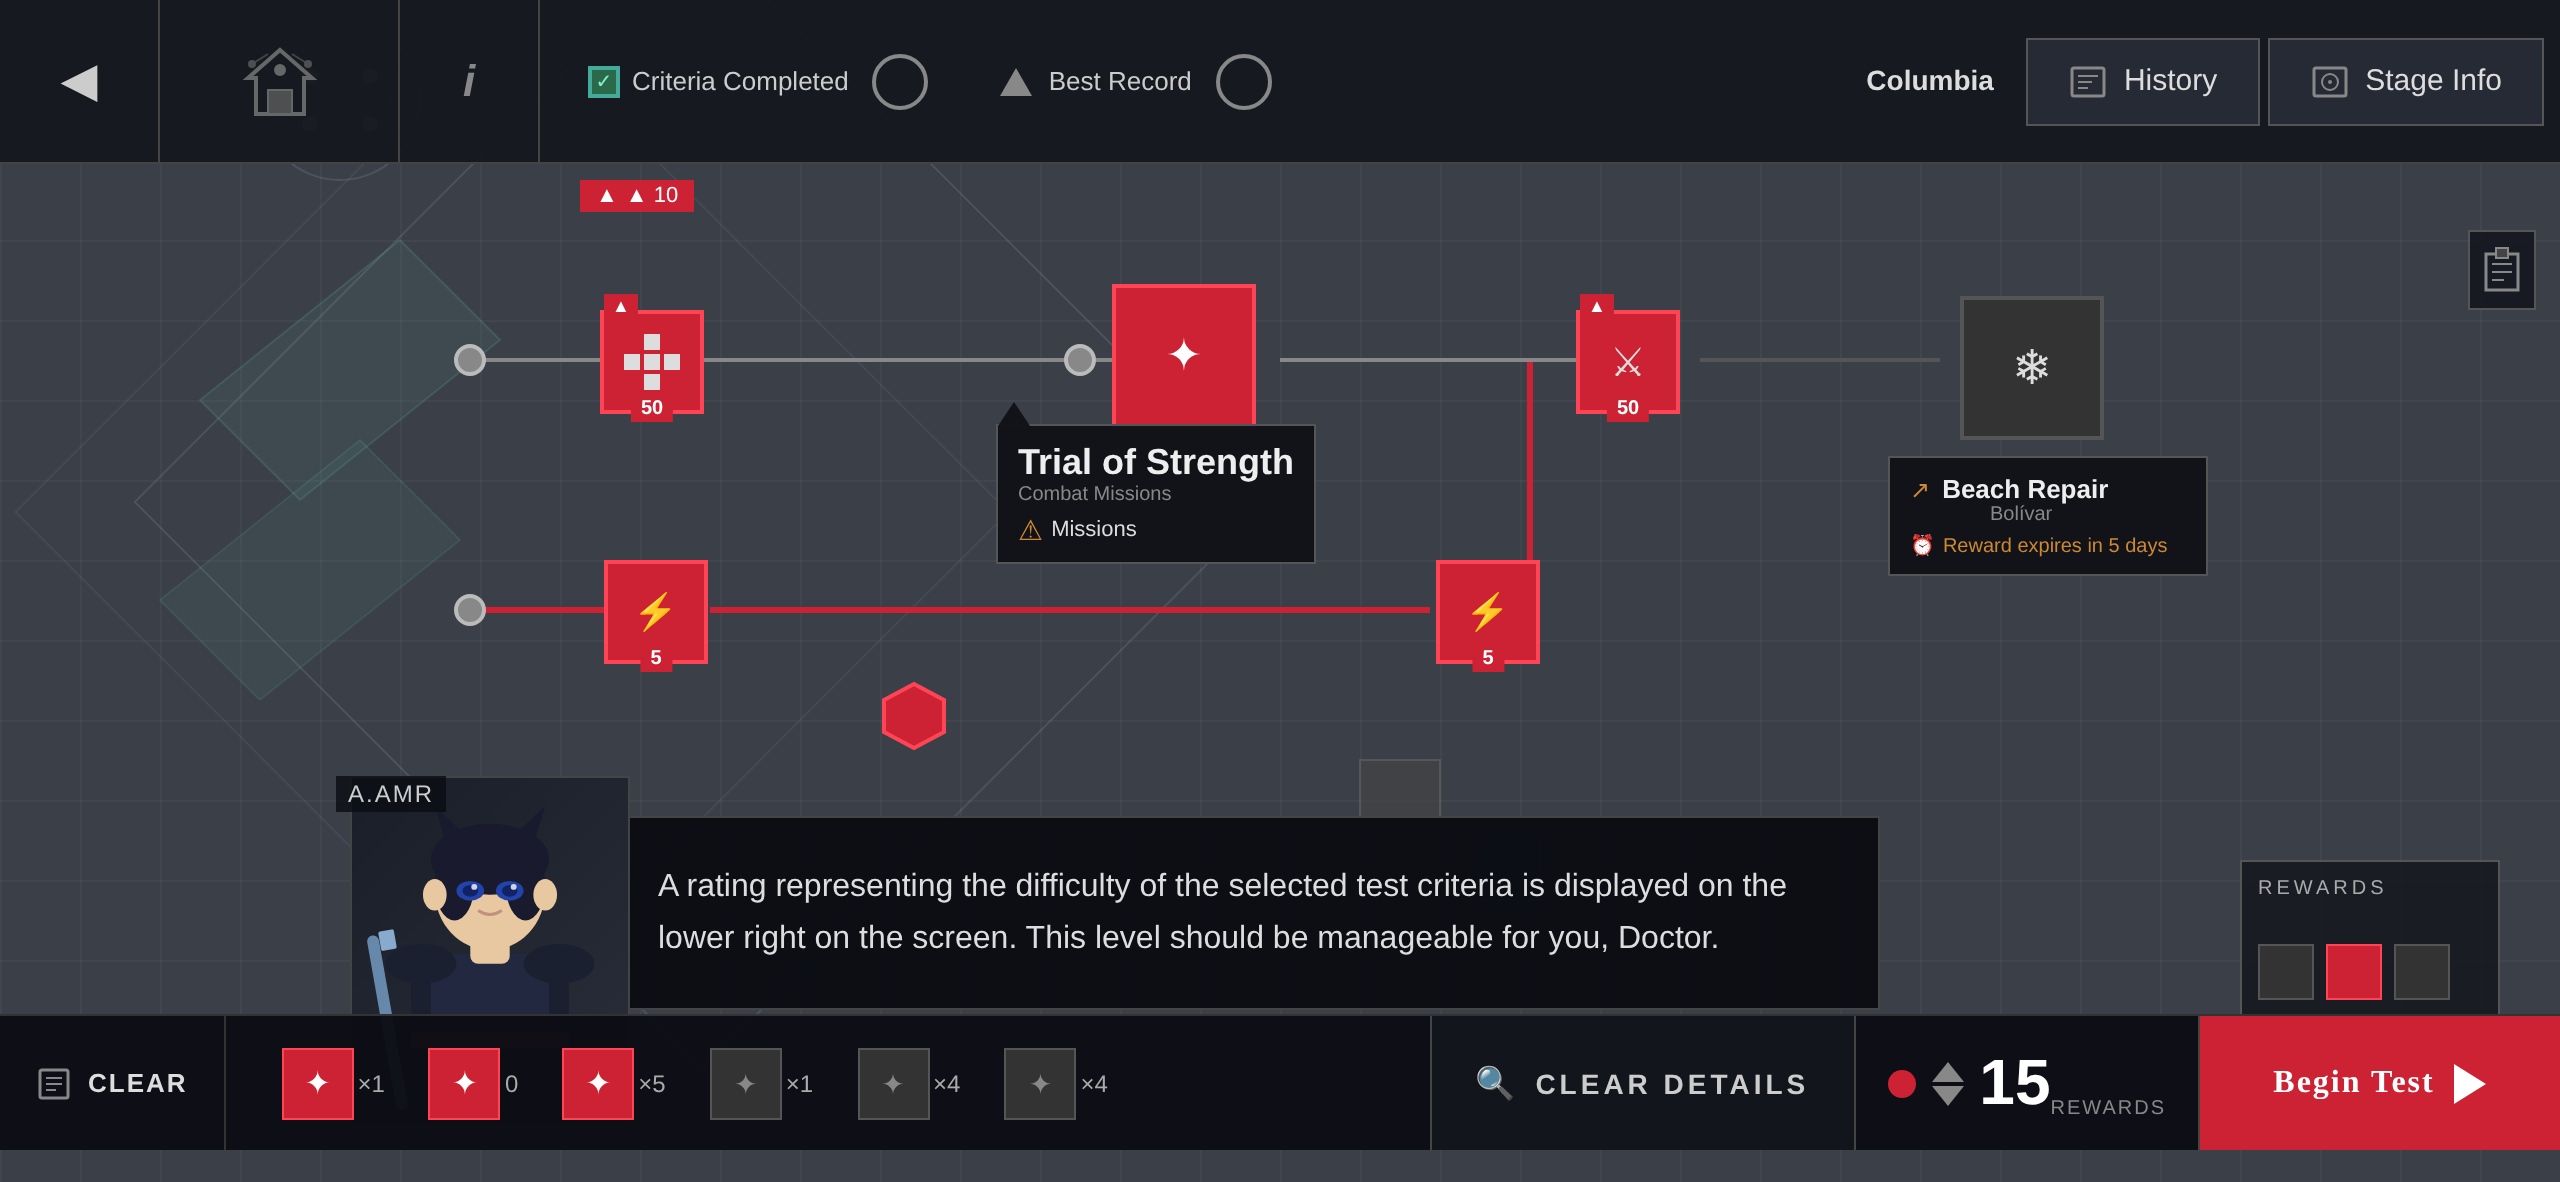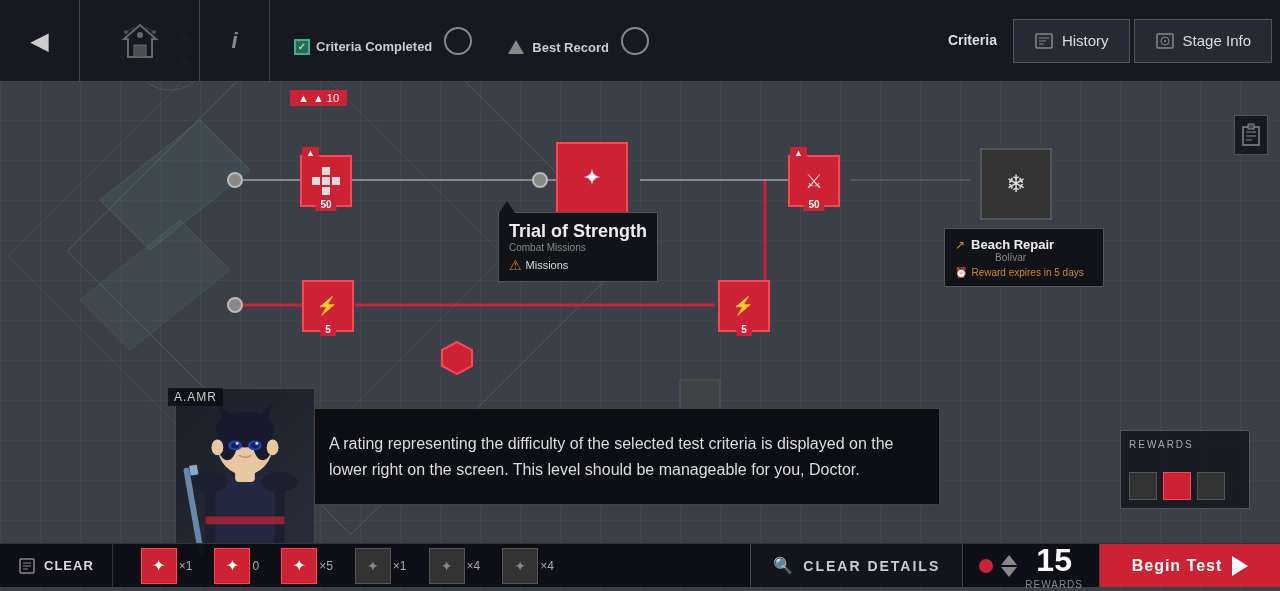--- a/index.html
+++ b/index.html
@@ -106,25 +106,24 @@
       border-right: 1px solid #444;
       cursor: pointer;
       color: #999;
       font-size: 22px;
       font-weight: bold;
       font-style: italic;
     }
 
     .criteria-section {
       display: flex;
-      align-items: flex-end;
+      align-items: center;
       gap: 12px;
       padding: 0 24px;
       flex: 1;
-      font-weight: bold;
     }
 
     .criteria-checkbox {
       display: flex;
       align-items: center;
       gap: 6px;
       color: #ccc;
       font-size: 13px;
     }
 
@@ -358,23 +357,23 @@
       color: #ccc;
       font-size: 12px;
       padding: 2px 6px;
       z-index: 56;
       letter-spacing: 1px;
     }
 
     
     #bottom-bar {
       position: absolute;
-      bottom: 4px; left: 0;
+      bottom: 16px; left: 0;
       width: 1280px;
-      height: 44px;
+      height: 68px;
       background: rgba(12,14,20,0.96);
       display: flex;
       align-items: center;
       z-index: 100;
       border-top: 1px solid #333;
       margin-top: 32px;
     }
 
     .clear-btn {
       display: flex;
@@ -500,20 +499,21 @@
       padding: 0 28px;
       height: 100%;
       background: #cc2233;
       cursor: pointer;
       color: white;
       font-size: 16px;
       font-weight: bold;
       letter-spacing: 1px;
       gap: 10px;
       min-width: 180px;
+      font-family: Liberation Serif, serif;
     }
 
     .begin-arrow {
       width: 0; height: 0;
       border-top: 10px solid transparent;
       border-bottom: 10px solid transparent;
       border-left: 16px solid white;
     }
 
     
@@ -777,21 +777,21 @@
     <div class="criteria-o"></div>
 
     <div class="best-record" style="margin-left:24px;">
       <div class="triangle-icon"></div>
       <span>Best Record</span>
     </div>
     <div class="criteria-o"></div>
   </div>
 
   <div class="location-info">
-    <div class="location-name">Criteria</div>
+    <div class="location-name">Columbia</div>
   </div>
 
   <div class="history-btn">
     <svg width="20" height="20" viewBox="0 0 20 20">
       <rect x="2" y="3" width="16" height="14" rx="1" fill="none" stroke="#888" stroke-width="1.5"></rect>
       <line x1="5" y1="7" x2="15" y2="7" stroke="#888" stroke-width="1"></line>
       <line x1="5" y1="10" x2="12" y2="10" stroke="#888" stroke-width="1"></line>
       <line x1="5" y1="13" x2="10" y2="13" stroke="#888" stroke-width="1"></line>
     </svg>
     <span>History</span>
@@ -897,21 +897,21 @@
     <span class="search-icon">🔍</span>
     <span class="test-details-label">CLEAR DETAILS</span>
   </div>
 
   <div class="rating-area">
     <div class="red-dot"></div>
     <div class="arrow-icons">
       <div class="arrow-up"></div>
       <div class="arrow-down"></div>
     </div>
-    <div style="display:flex; flex-direction:column; align-items:center;">
+    <div style="display:flex; flex-direction:row; align-items:flex-end;">
       <span class="rating-number">15</span>
       <span class="ratings-label">REWARDS</span>
     </div>
   </div>
 
   <div class="begin-test-btn">
     <span>Begin Test</span>
     <div class="begin-arrow"></div>
   </div>
 </div>

